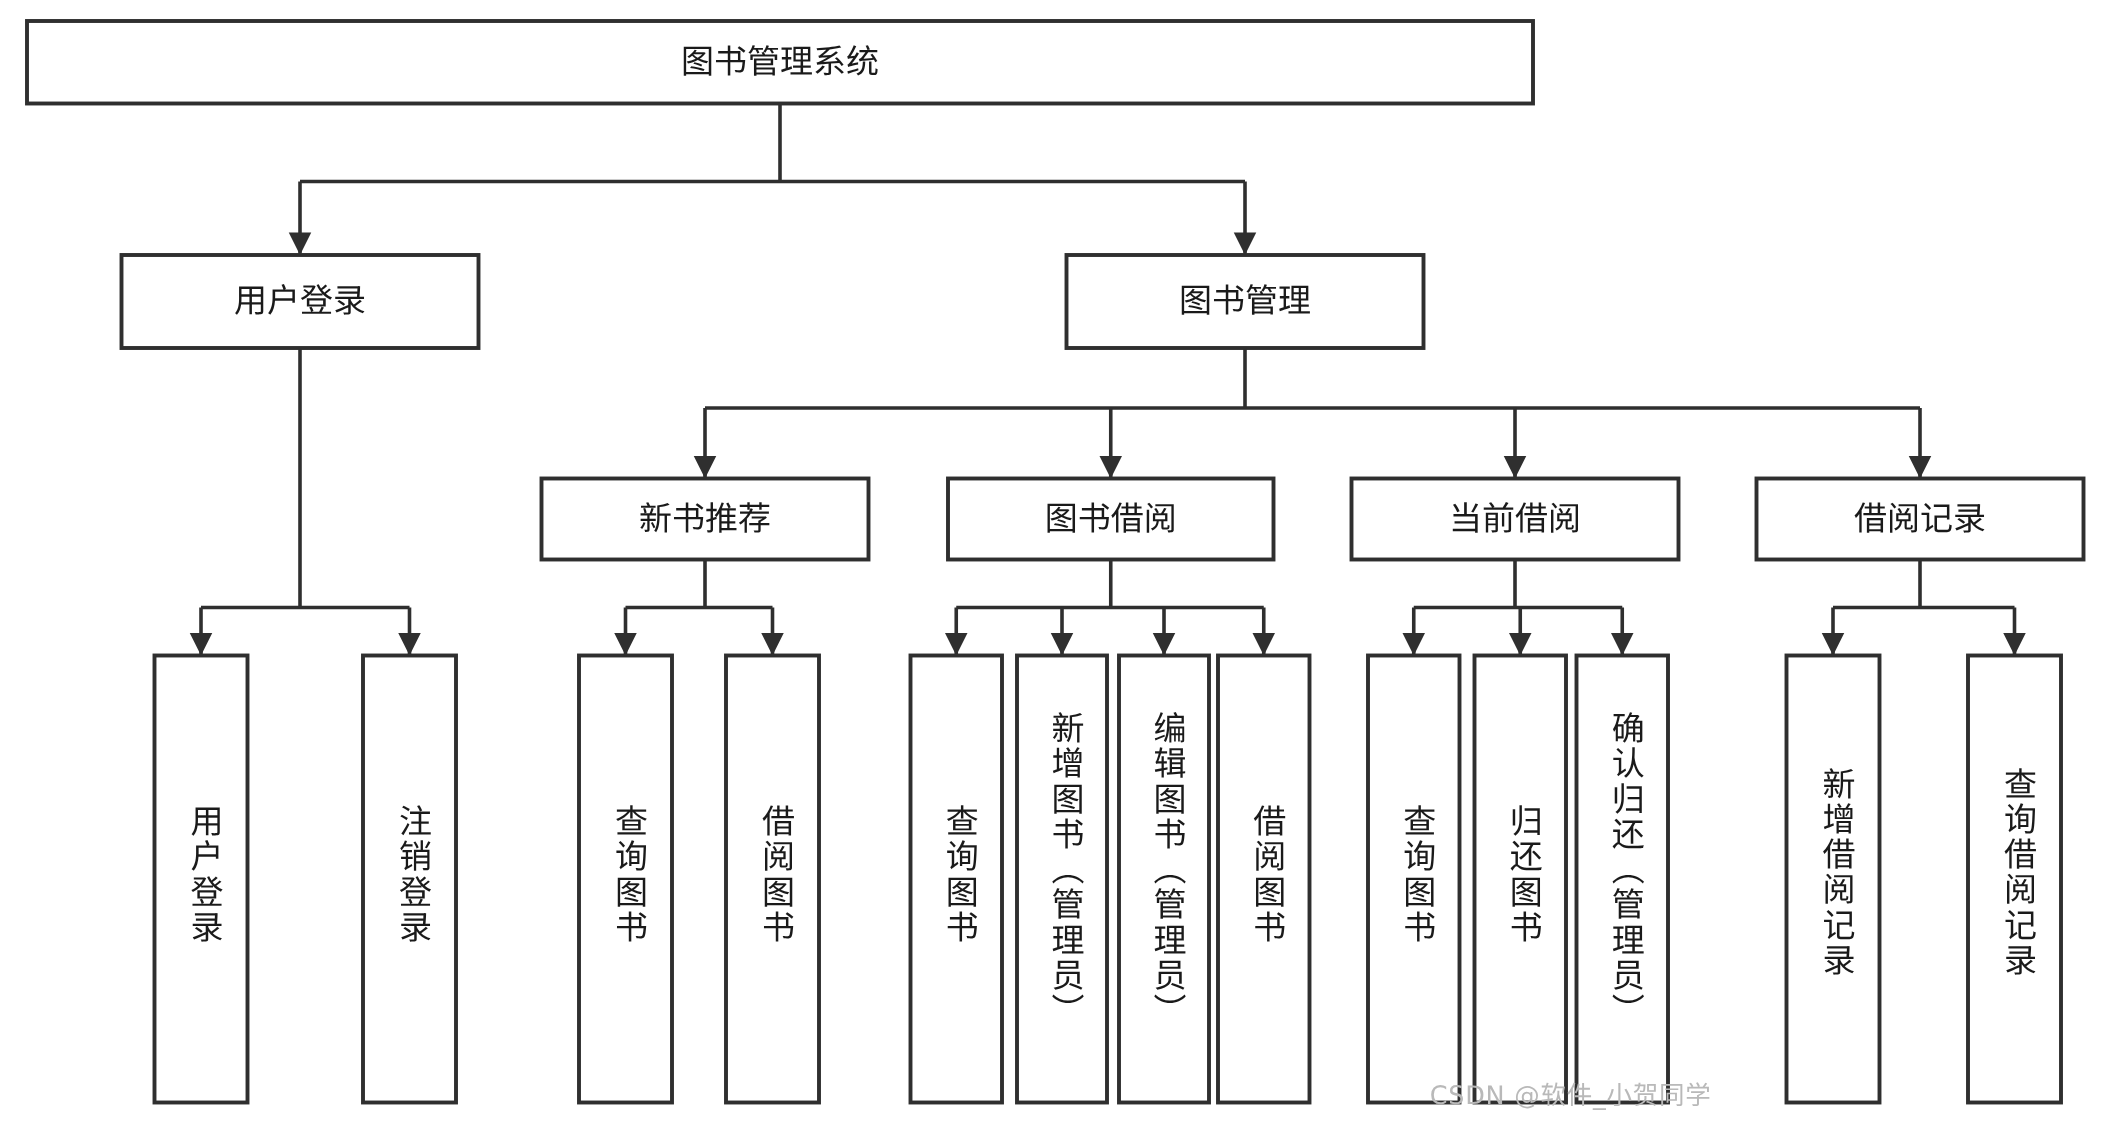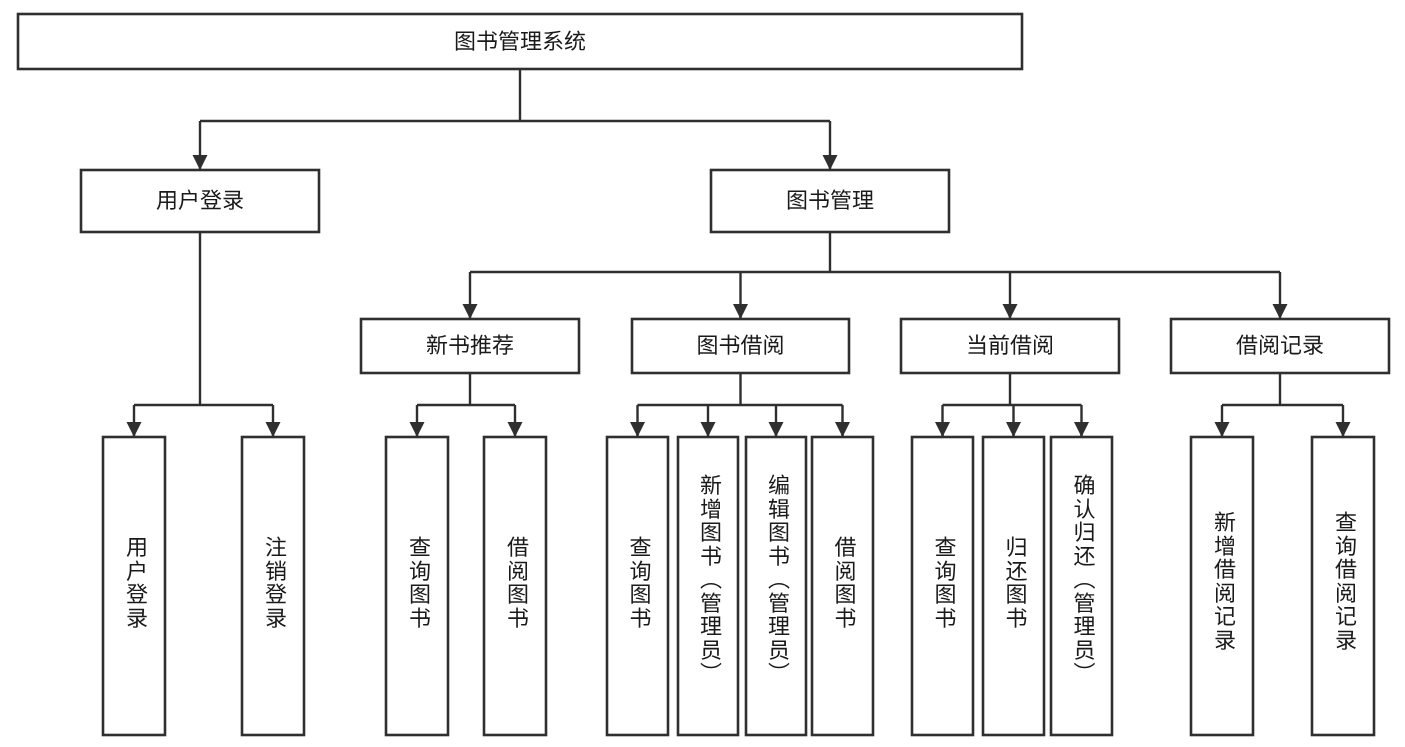--- a/index.html
+++ b/index.html
@@ -208,13 +208,14 @@
       <div class="leaf-label-wrap" style="left: 1051px; top: 437px; width: 61px; height: 298px; padding-top: 36.5px; box-sizing: border-box;">
         <div class="leaf-label">确认归还（管理员）</div>
       </div>
       <div class="leaf-label-wrap" style="left: 1191px; top: 437px; width: 62px; height: 298px; padding-top: 74px; box-sizing: border-box;">
         <div class="leaf-label">新增借阅记录</div>
       </div>
       <div class="leaf-label-wrap" style="left: 1312px; top: 437px; width: 62px; height: 298px; padding-top: 74px; box-sizing: border-box;">
         <div class="leaf-label">查询借阅记录</div>
       </div>
     </div>
+  <div class="watermark">CSDN @软件_小贺同学</div>
 </div>
 
 </body></html>

